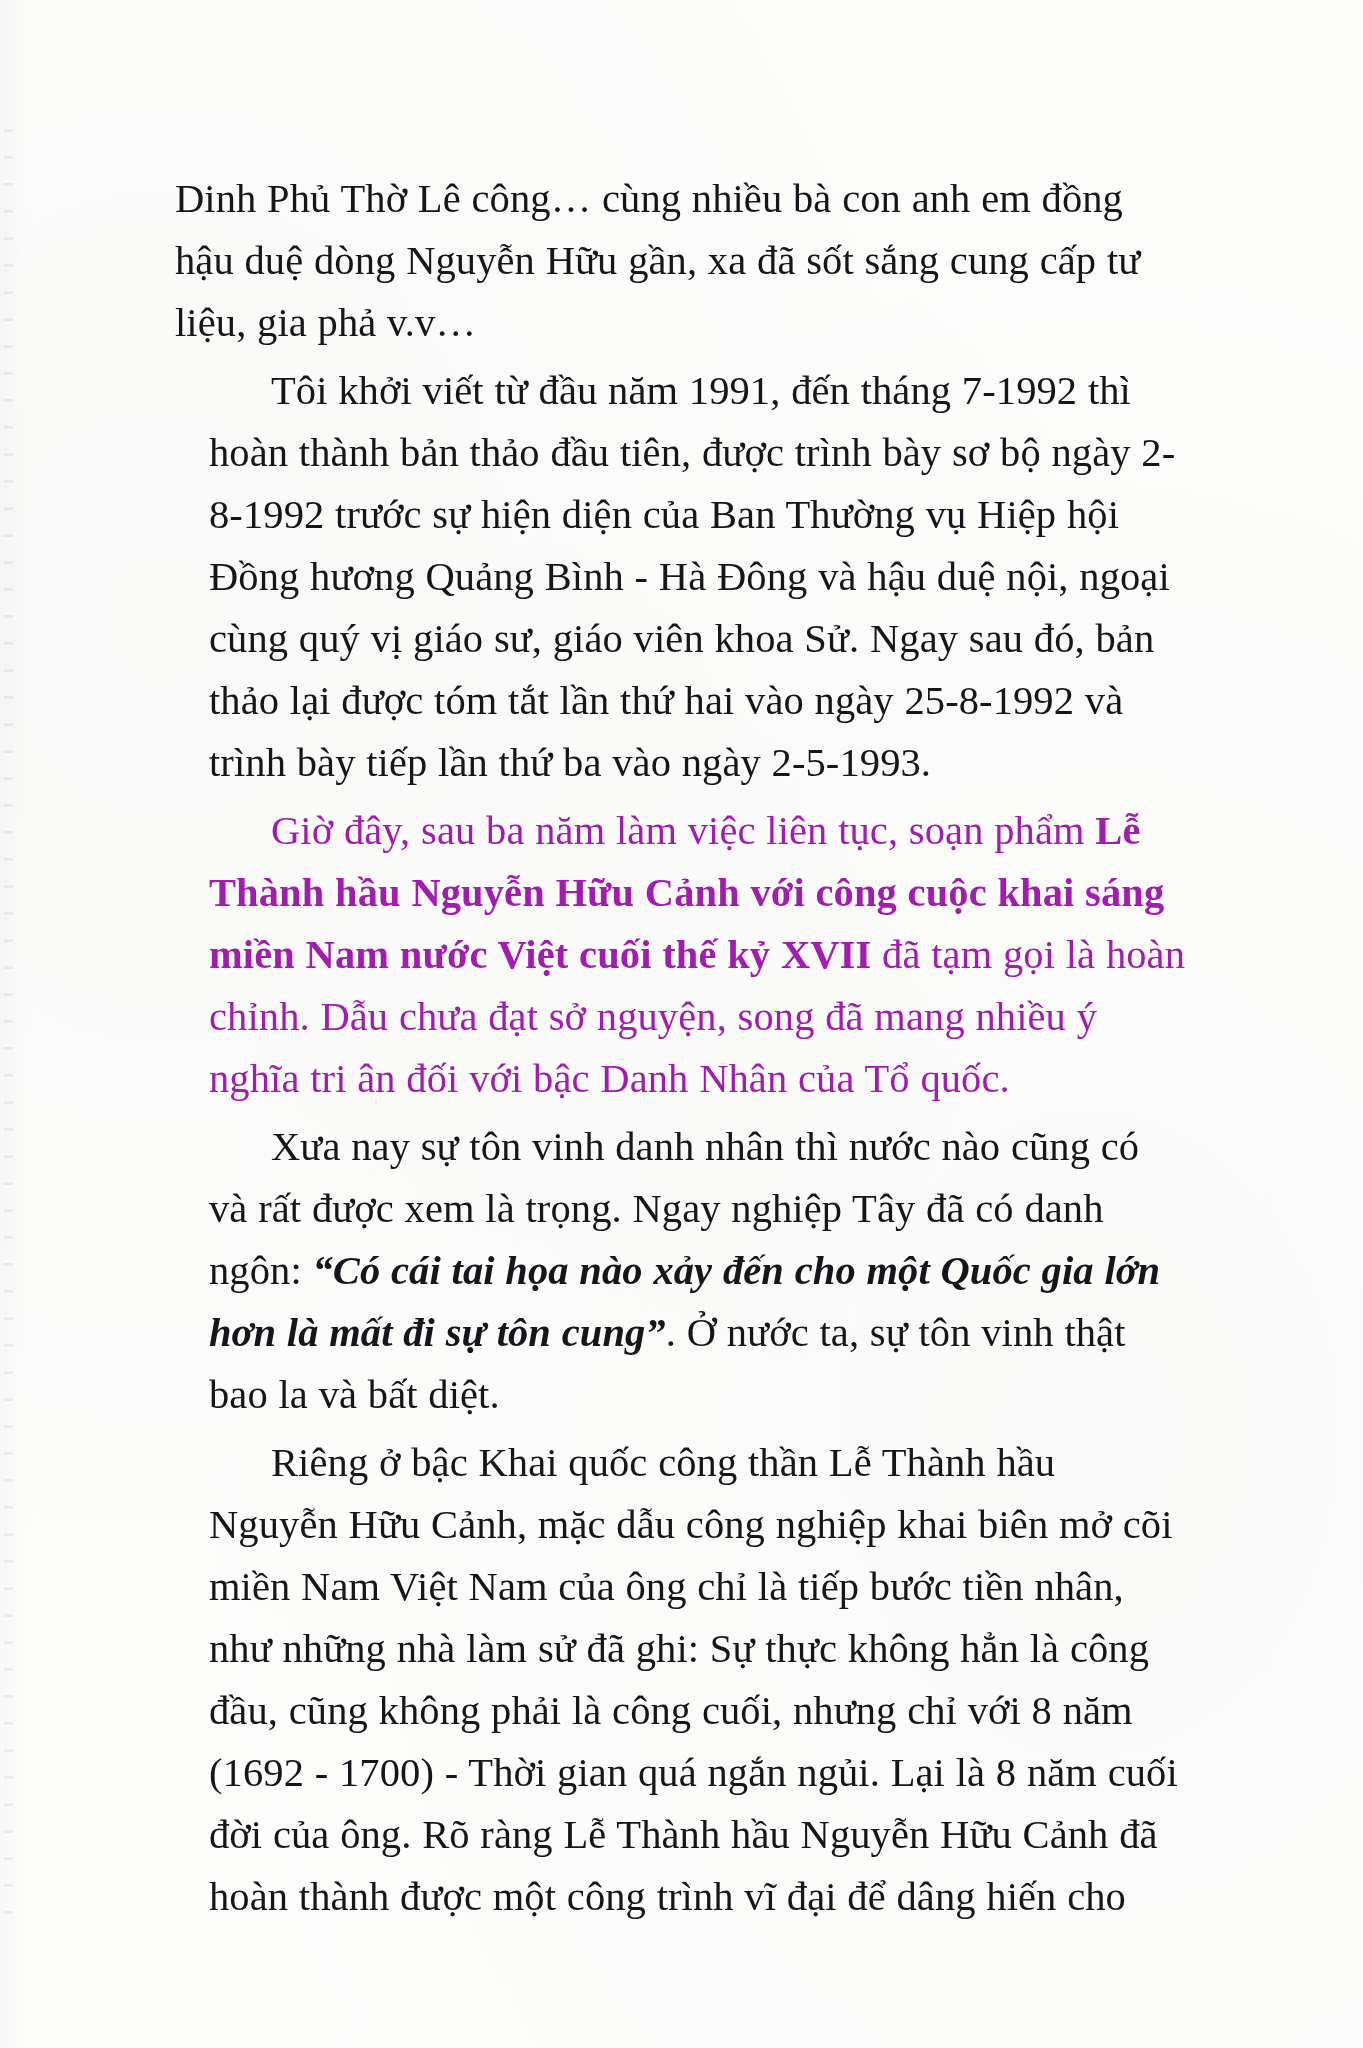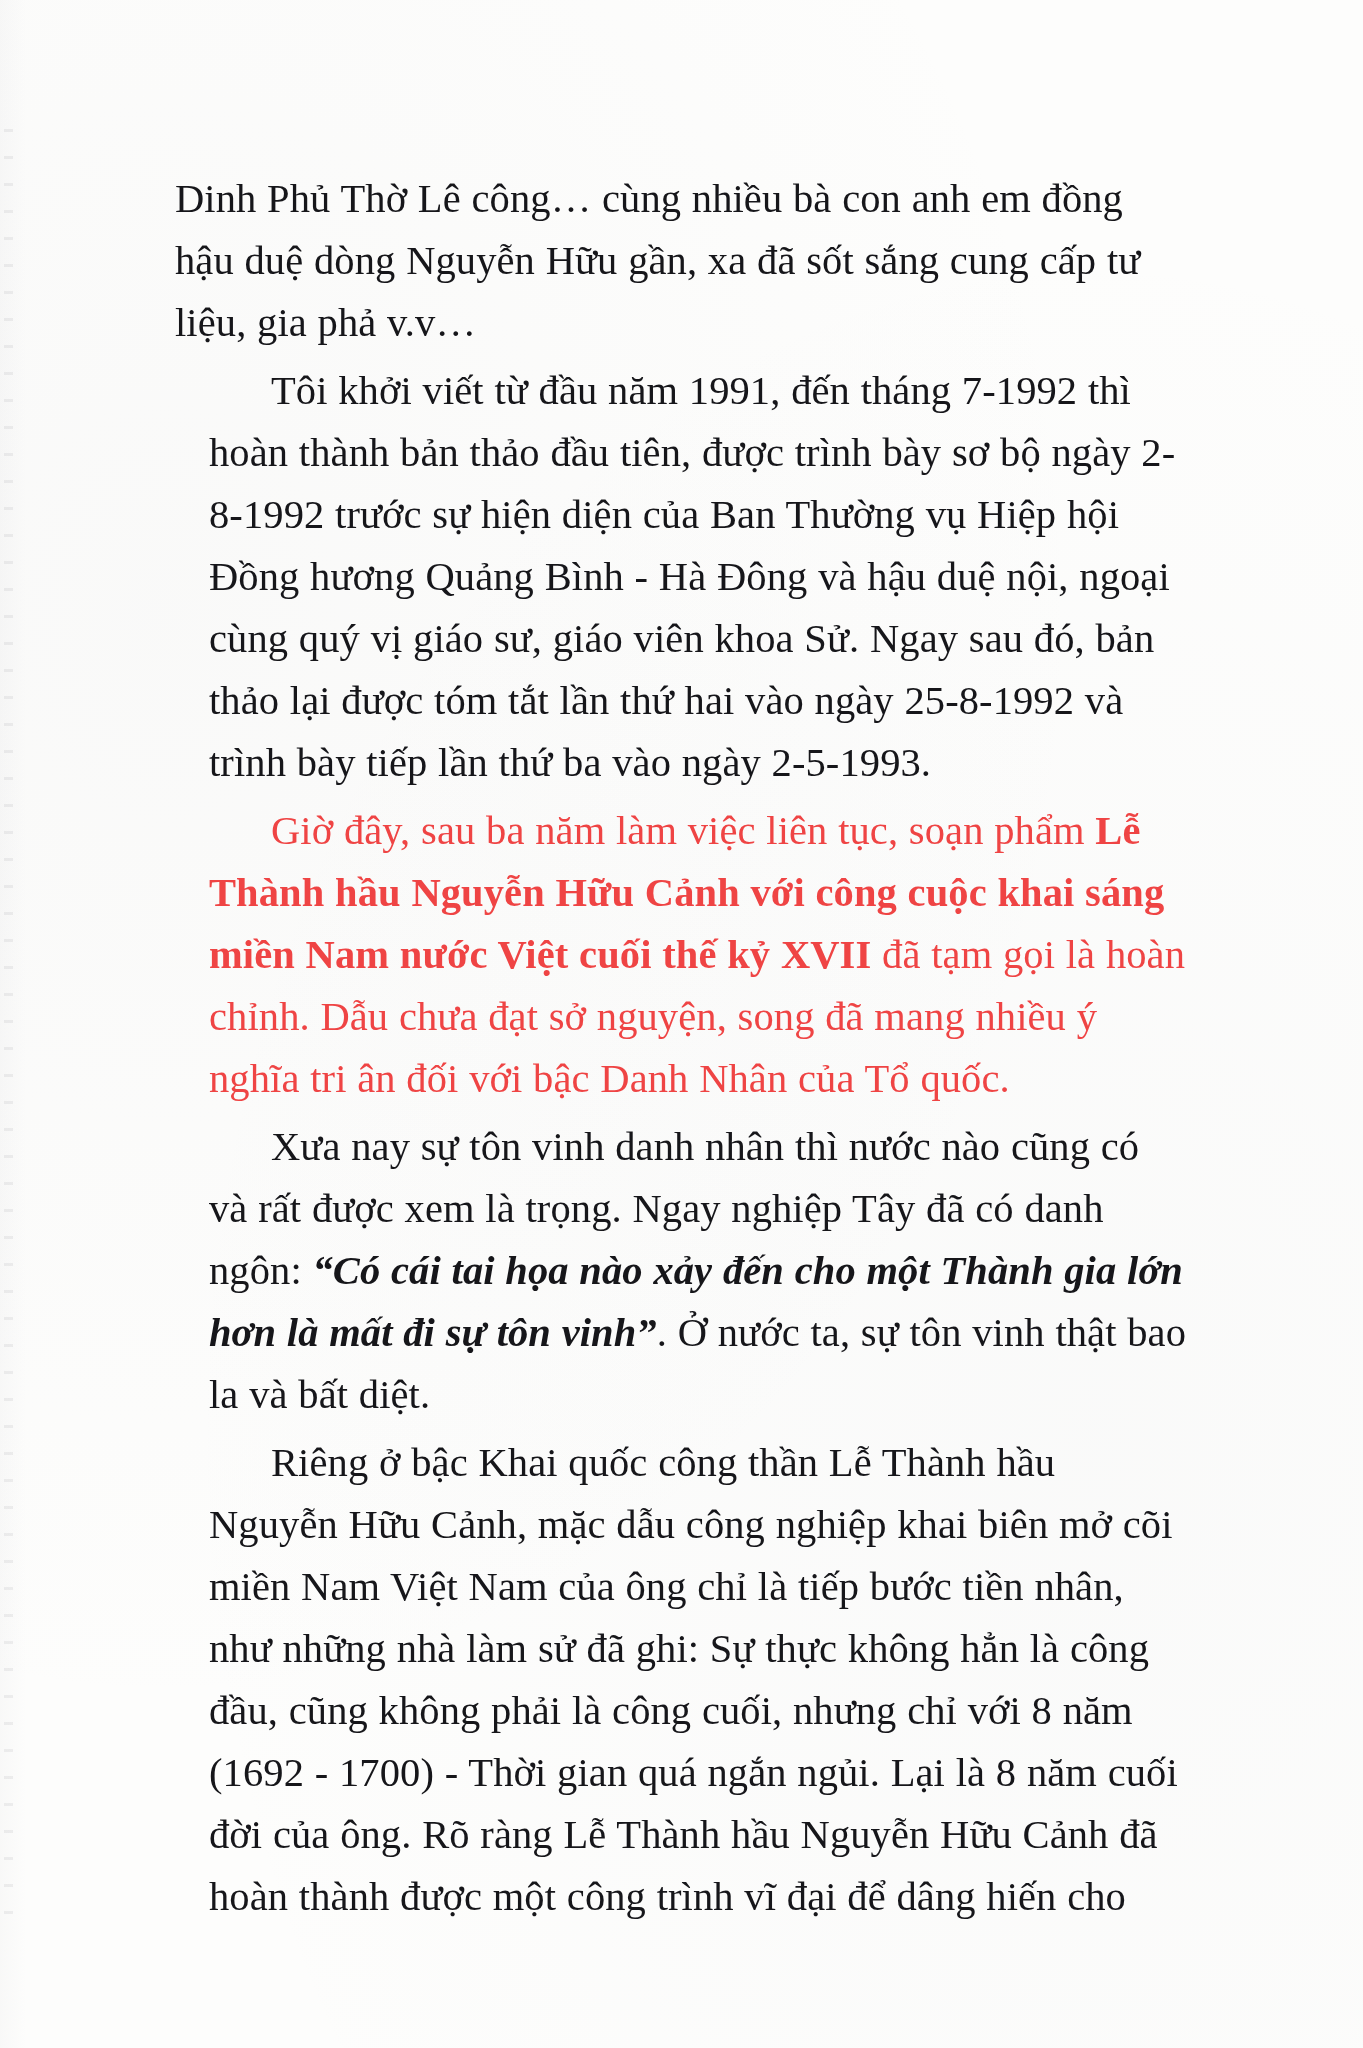--- a/index.html
+++ b/index.html
@@ -93,18 +93,18 @@
 
 <div id="page" style="background: rgb(253, 253, 252);">
 
   <div id="paper-texture"></div>
   <div id="gutter-speckle"></div>
 
   <div id="text-column">
 
     <p class="para" id="p1" style="color: rgb(22, 22, 26);"><span>Dinh Phủ Thờ Lê công… cùng nhiều bà con anh em đồng hậu duệ dòng Nguyễn Hữu gần, xa đã sốt sắng cung cấp tư liệu, gia phả v.v…</span></p>
     <p class="para indent" id="p2" style="color: rgb(22, 22, 26);"><span>Tôi khởi viết từ đầu năm 1991, đến tháng 7-1992 thì hoàn thành bản thảo đầu tiên, được trình bày sơ bộ ngày 2-8-1992 trước sự hiện diện của Ban Thường vụ Hiệp hội Đồng hương Quảng Bình - Hà Đông và hậu duệ nội, ngoại cùng quý vị giáo sư, giáo viên khoa Sử. Ngay sau đó, bản thảo lại được tóm tắt lần thứ hai vào ngày 25-8-1992 và trình bày tiếp lần thứ ba vào ngày 2-5-1993.</span></p>
-    <p class="para indent" id="p3" style="color: #ef4444;"><span>Giờ đây, sau ba năm làm việc liên tục, soạn phẩm </span><b class="strong">Lễ Thành hầu Nguyễn Hữu Cảnh với công cuộc khai sáng miền Nam nước Việt cuối thế kỷ XVII</b><span> đã tạm gọi là hoàn chỉnh. Dẫu chưa đạt sở nguyện, song đã mang nhiều ý nghĩa tri ân đối với bậc Danh Nhân của Tổ quốc.</span></p>
-    <p class="para indent" id="p4" style="color: rgb(22, 22, 26);"><span>Xưa nay sự tôn vinh danh nhân thì nước nào cũng có và rất được xem là trọng. Ngay nghiệp Tây đã có danh ngôn: </span><i class="quote">“Có cái tai họa nào xảy đến cho một Thành gia lớn hơn là mất đi sự tôn vinh”</i><span>. Ở nước ta, sự tôn vinh thật bao la và bất diệt.</span></p>
+    <p class="para indent" id="p3" style="color: #a21caf;"><span>Giờ đây, sau ba năm làm việc liên tục, soạn phẩm </span><b class="strong">Lễ Thành hầu Nguyễn Hữu Cảnh với công cuộc khai sáng miền Nam nước Việt cuối thế kỷ XVII</b><span> đã tạm gọi là hoàn chỉnh. Dẫu chưa đạt sở nguyện, song đã mang nhiều ý nghĩa tri ân đối với bậc Danh Nhân của Tổ quốc.</span></p>
+    <p class="para indent" id="p4" style="color: rgb(22, 22, 26);"><span>Xưa nay sự tôn vinh danh nhân thì nước nào cũng có và rất được xem là trọng. Ngay nghiệp Tây đã có danh ngôn: </span><i class="quote">“Có cái tai họa nào xảy đến cho một Quốc gia lớn hơn là mất đi sự tôn cung”</i><span>. Ở nước ta, sự tôn vinh thật bao la và bất diệt.</span></p>
     <p class="para indent" id="p5" style="color: rgb(22, 22, 26);"><span>Riêng ở bậc Khai quốc công thần Lễ Thành hầu Nguyễn Hữu Cảnh, mặc dẫu công nghiệp khai biên mở cõi miền Nam Việt Nam của ông chỉ là tiếp bước tiền nhân, như những nhà làm sử đã ghi: Sự thực không hẳn là công đầu, cũng không phải là công cuối, nhưng chỉ với 8 năm (1692 - 1700) - Thời gian quá ngắn ngủi. Lại là 8 năm cuối đời của ông. Rõ ràng Lễ Thành hầu Nguyễn Hữu Cảnh đã hoàn thành được một công trình vĩ đại để dâng hiến cho</span></p>
 
   </div>
 </div>
 
 </body></html>

